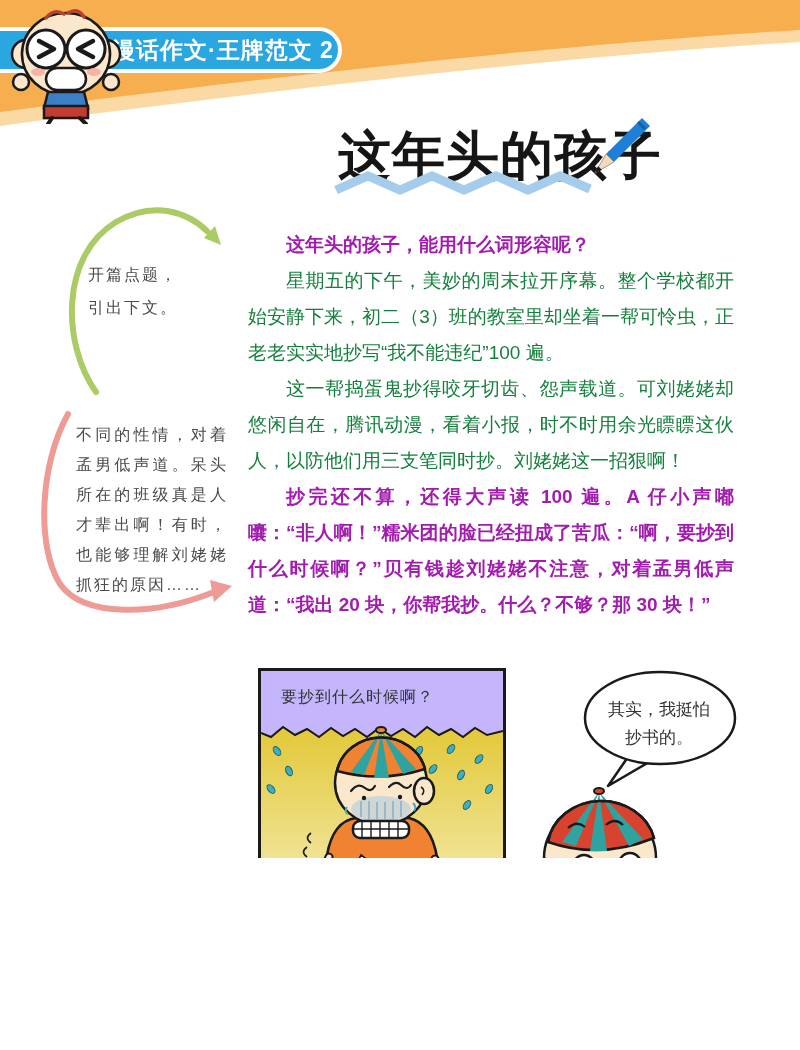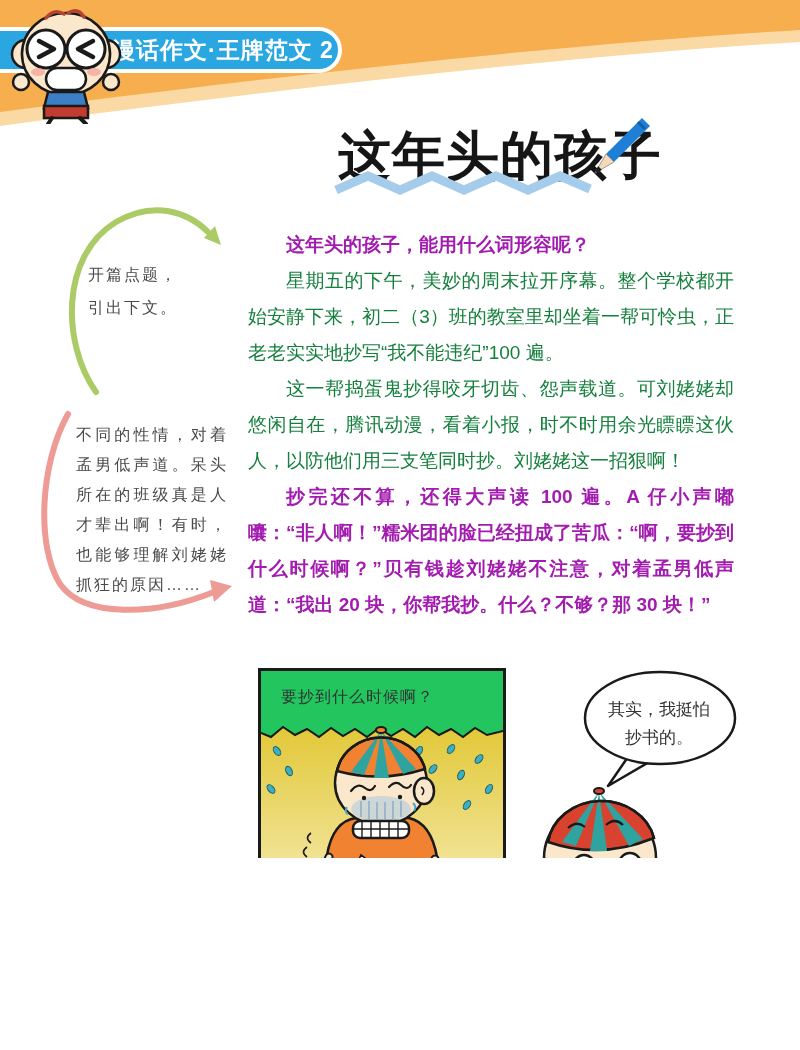--- a/index.html
+++ b/index.html
@@ -30,21 +30,21 @@
   .arrow-pink  { position:absolute; left:36px; top:406px; }
 
   
   .article { position:absolute; left:248px; top:227px; width:486px; }
   .article p { font-size:19px; line-height:36px; text-indent:2em; text-align:justify;
     color:#15803d; }
   .article p.hl { color:#a21caf; font-weight:bold; }
 
   
   .panel { position:absolute; left:258px; top:668px; width:248px; height:280px;
-    border:3px solid #1a1a1a; background:#22c55e; }
+    border:3px solid #1a1a1a; background:#c4b5fd; }
   .panel-caption { position:absolute; left:20px; top:16px; width:210px;
     font-size:16px; color:#333; letter-spacing:1px; white-space:nowrap; }
 
   
   .bubble { position:absolute; left:580px; top:670px; width:160px; height:130px; }
   .bubble-text { position:absolute; left:20px; top:26px; width:118px; text-align:center;
     font-size:17px; line-height:28px; color:#333; }
   .runner { position:absolute; left:528px; top:780px; }
 
   

